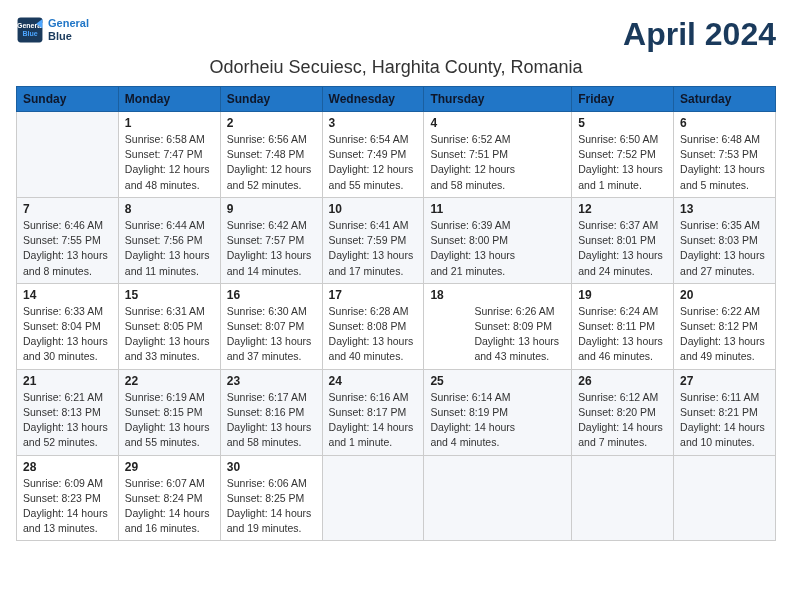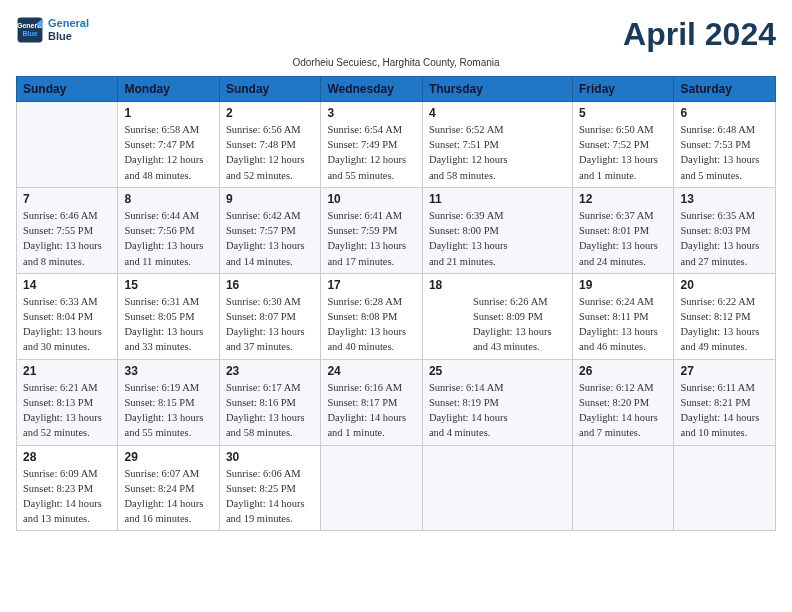--- a/index.html
+++ b/index.html
@@ -36,21 +36,21 @@
       height: 28px;
     }
     .title {
       font-size: 32px;
       font-weight: bold;
       color: #1a3a5c;
       text-align: right;
     }
     .subtitle {
       text-align: center;
-      font-size: 10px;
+      font-size: 18px;
       color: #333;
       margin-bottom: 8px;
     }
     table {
       width: 100%;
       border-collapse: collapse;
       font-size: 11px;
     }
     thead tr th {
       background-color: #2176c7;
@@ -75,21 +75,20 @@
       font-weight: bold;
       font-size: 12px;
       color: #222;
       display: block;
       margin-bottom: 2px;
     }
     .day-info {
       font-size: 10.5px;
       color: #333;
       line-height: 1.45;
-      font-family: Liberation Serif, serif;
     }
     .empty-cell {
       background: #f5f7fa;
     }
   </style>
 </head>
 <body>
 
 <div class="header-logo">
   <div class="logo">
@@ -271,21 +270,21 @@
       </tr>
       <tr>
         <td>
           <span class="day-number">21</span>
           <div class="day-info" style="white-space: pre-line;">Sunrise: 6:21 AM
 Sunset: 8:13 PM
 Daylight: 13 hours
 and 52 minutes.</div>
         </td>
         <td>
-          <span class="day-number">33</span>
+          <span class="day-number">22</span>
           <div class="day-info" style="white-space: pre-line;">Sunrise: 6:19 AM
 Sunset: 8:15 PM
 Daylight: 13 hours
 and 55 minutes.</div>
         </td>
         <td>
           <span class="day-number">23</span>
           <div class="day-info" style="white-space: pre-line;">Sunrise: 6:17 AM
 Sunset: 8:16 PM
 Daylight: 13 hours

